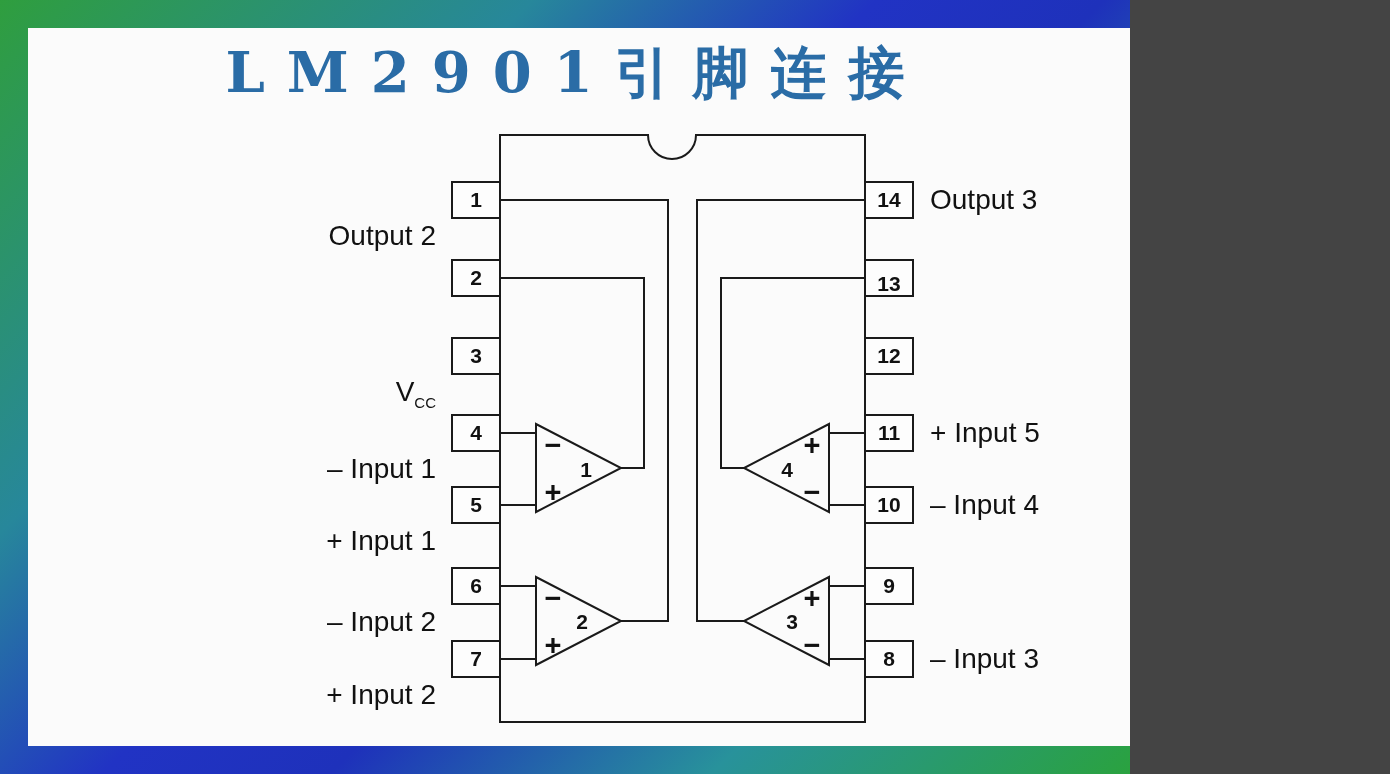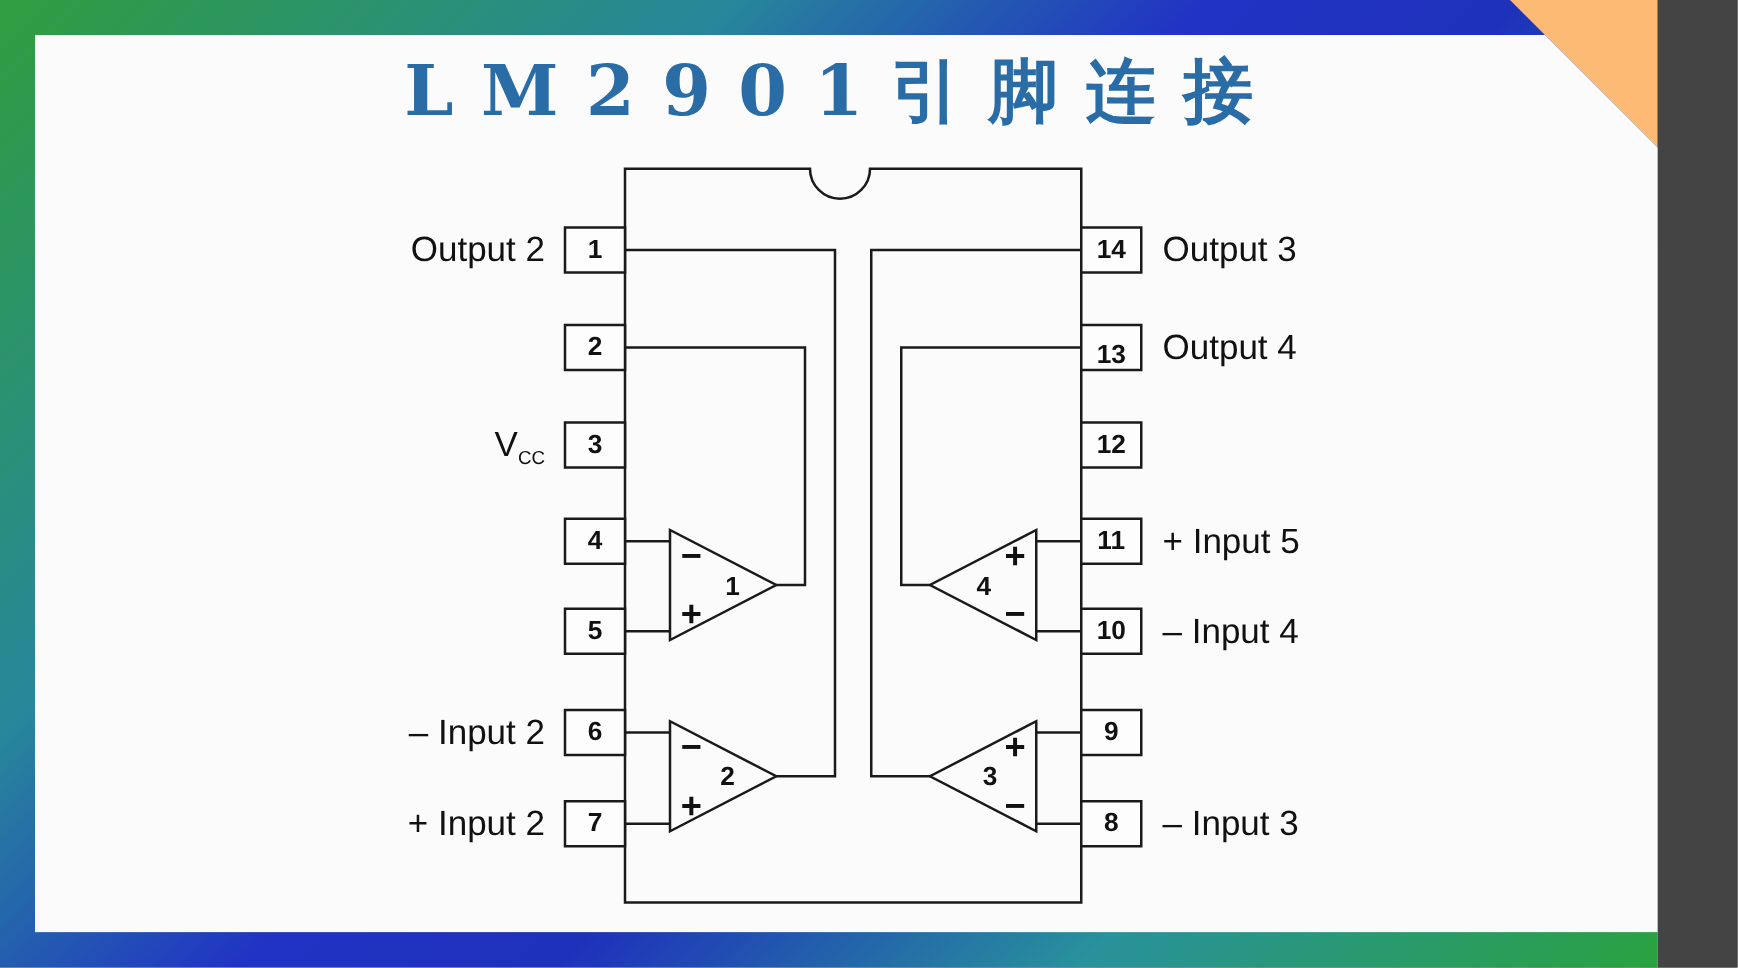--- a/index.html
+++ b/index.html
@@ -1,28 +1,28 @@
 <!DOCTYPE html>
 <html><head>
 <meta charset="utf-8">
 <style>
   html,body{margin:0;padding:0;background:#444;}
-  #screen{position:relative;width:1326px;height:774px;background:#fdba74;overflow:hidden;
+  #screen{position:relative;width:1130px;height:774px;background:#fef9c3;overflow:hidden;
           font-family:"Liberation Sans",sans-serif;}
   .frame{position:absolute;inset:0;
          background:linear-gradient(135deg,#2f9e3e 0%,#27879b 28%,#2133c4 46%,#1e31bb 58%,#28929b 78%,#2aa23f 100%);
          clip-path:polygon(0 0,1208px 0,1390px 182px,1390px 774px,0 774px);}
   .panel{position:absolute;left:28px;top:28px;width:1334px;height:718px;background:#fbfbfb;
          clip-path:polygon(0 0,calc(100% - 126px) 0,100% 126px,100% 100%,0 100%);}
   .title{position:absolute;top:36px;left:0;width:100%;text-align:center;padding-left:22px;box-sizing:border-box;
          font-family:"DejaVu Serif","Liberation Serif",serif;font-weight:700;font-size:56px;
          letter-spacing:22px;color:#2a6ca6;white-space:nowrap;}
   svg.diagram{position:absolute;left:0;top:0;}
   .plabel{position:absolute;height:38px;line-height:38px;font-size:28px;color:#111;white-space:nowrap;}
-  .plabel.left{left:130px;width:306px;text-align:right;}
+  .plabel.left{left:130px;width:306px;text-align:right;margin-top:36px;}
   .plabel.right{left:930px;width:320px;text-align:left;}
   .plabel sub{font-size:15px;line-height:0;}
   .pnum{position:absolute;width:48px;height:36px;line-height:36px;text-align:center;
         font-size:21px;font-weight:700;color:#111;}
   .pnum.left{left:452px;}
   .pnum.right{left:865px;}
   .sign{position:absolute;width:30px;height:30px;line-height:30px;text-align:center;
         font-size:29px;font-weight:700;color:#111;}
   .cnum{position:absolute;width:30px;height:30px;line-height:30px;text-align:center;
         font-size:21px;font-weight:700;color:#111;}
@@ -88,25 +88,26 @@
   <div class="pnum right" style="top:182px">14</div>
   <div class="pnum right" style="top:266px">13</div>
   <div class="pnum right" style="top:338px">12</div>
   <div class="pnum right" style="top:415px">11</div>
   <div class="pnum right" style="top:487px">10</div>
   <div class="pnum right" style="top:568px">9</div>
   <div class="pnum right" style="top:641px">8</div>
 
   <div class="plabel left" style="top:181px">Output 2</div>
   <div class="plabel left" style="top:337px"><span>V</span><sub>CC</sub></div>
+  <div class="plabel left" style="top:414px">– Input 1</div>
+  <div class="plabel left" style="top:486px">+ Input 1</div>
   <div class="plabel left" style="top:567px">– Input 2</div>
   <div class="plabel left" style="top:640px">+ Input 2</div>
 
   <div class="plabel right" style="top:181px">Output 3</div>
-  <div class="plabel right" style="top:259px">Output 4</div>
   <div class="plabel right" style="top:414px">+ Input 5</div>
   <div class="plabel right" style="top:486px">– Input 4</div>
   <div class="plabel right" style="top:640px">– Input 3</div>
 
   <div class="sign" style="left:538px;top:430px">−</div>
   <div class="sign" style="left:538px;top:477px">+</div>
   <div class="cnum" style="left:571px;top:455px">1</div>
 
   <div class="sign" style="left:538px;top:583px">−</div>
   <div class="sign" style="left:538px;top:630px">+</div>

